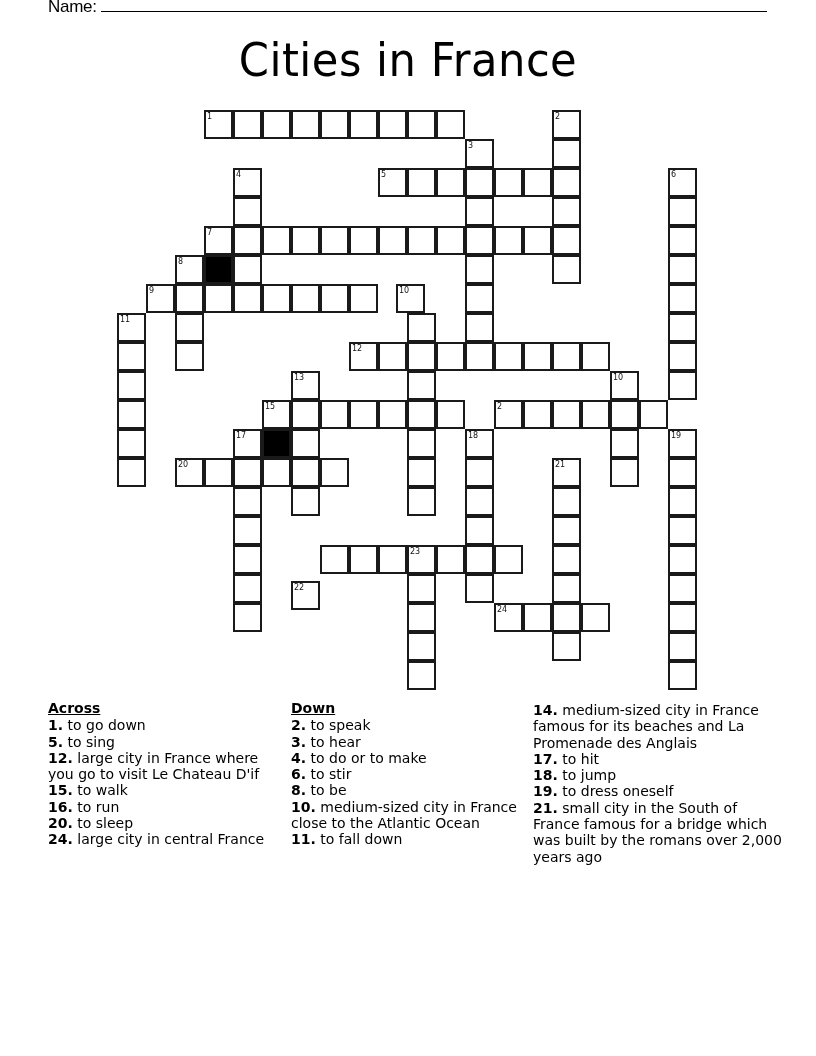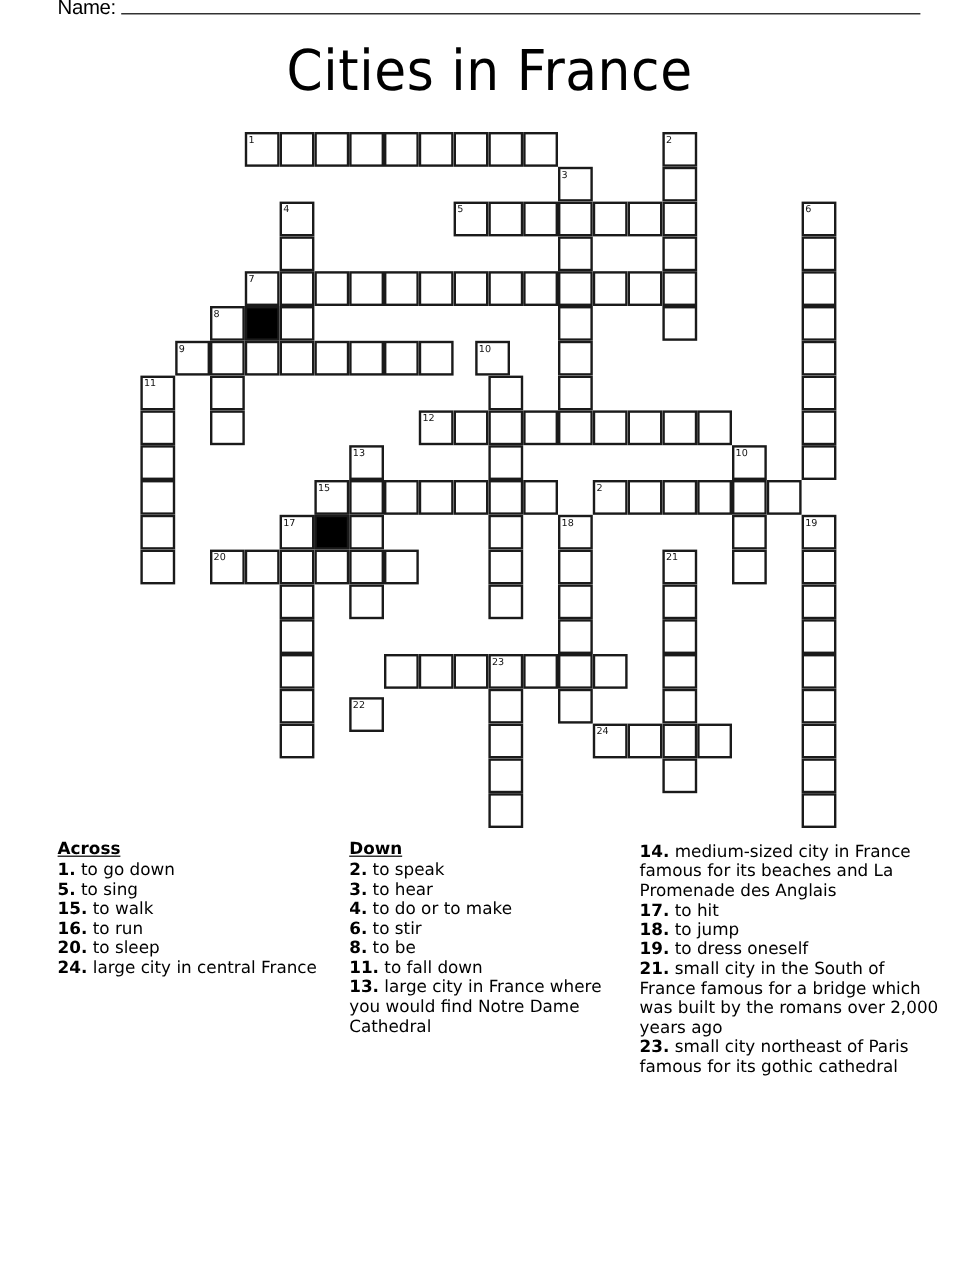--- a/index.html
+++ b/index.html
@@ -227,42 +227,42 @@
     <div class="cell" style="left: 668px; top: 632px;"></div>
     <div class="cell" style="left: 407px; top: 661px;"></div>
     <div class="cell" style="left: 668px; top: 661px;"></div>
   </div>
 
 <div class="clues col-across">
   <div class="heading">Across</div>
   <div id="across-list">
       <div class="clue"><b>1.</b> <span>to go down</span></div>
       <div class="clue"><b>5.</b> <span>to sing</span></div>
+      <div class="clue"><b>12.</b> <span>large city in France where you go to visit Le Chateau D'if</span></div>
       <div class="clue"><b>15.</b> <span>to walk</span></div>
       <div class="clue"><b>16.</b> <span>to run</span></div>
       <div class="clue"><b>20.</b> <span>to sleep</span></div>
       <div class="clue"><b>24.</b> <span>large city in central France</span></div>
     </div>
 </div>
 
 <div class="clues col-down">
   <div class="heading">Down</div>
   <div id="down-list">
       <div class="clue"><b>2.</b> <span>to speak</span></div>
       <div class="clue"><b>3.</b> <span>to hear</span></div>
       <div class="clue"><b>4.</b> <span>to do or to make</span></div>
       <div class="clue"><b>6.</b> <span>to stir</span></div>
       <div class="clue"><b>8.</b> <span>to be</span></div>
+      <div class="clue"><b>10.</b> <span>medium-sized city in France close to the Atlantic Ocean</span></div>
       <div class="clue"><b>11.</b> <span>to fall down</span></div>
-      <div class="clue"><b>13.</b> <span>large city in France where you would find Notre Dame Cathedral</span></div>
     </div>
 </div>
 
 <div class="clues col-down2">
   <div id="down-list-2">
       <div class="clue"><b>14.</b> <span>medium-sized city in France famous for its beaches and La Promenade des Anglais</span></div>
       <div class="clue"><b>17.</b> <span>to hit</span></div>
       <div class="clue"><b>18.</b> <span>to jump</span></div>
       <div class="clue"><b>19.</b> <span>to dress oneself</span></div>
       <div class="clue"><b>21.</b> <span>small city in the South of France famous for a bridge which was built by the romans over 2,000 years ago</span></div>
-      <div class="clue"><b>23.</b> <span>small city northeast of Paris famous for its gothic cathedral</span></div>
     </div>
 </div>
 
 </body></html>

